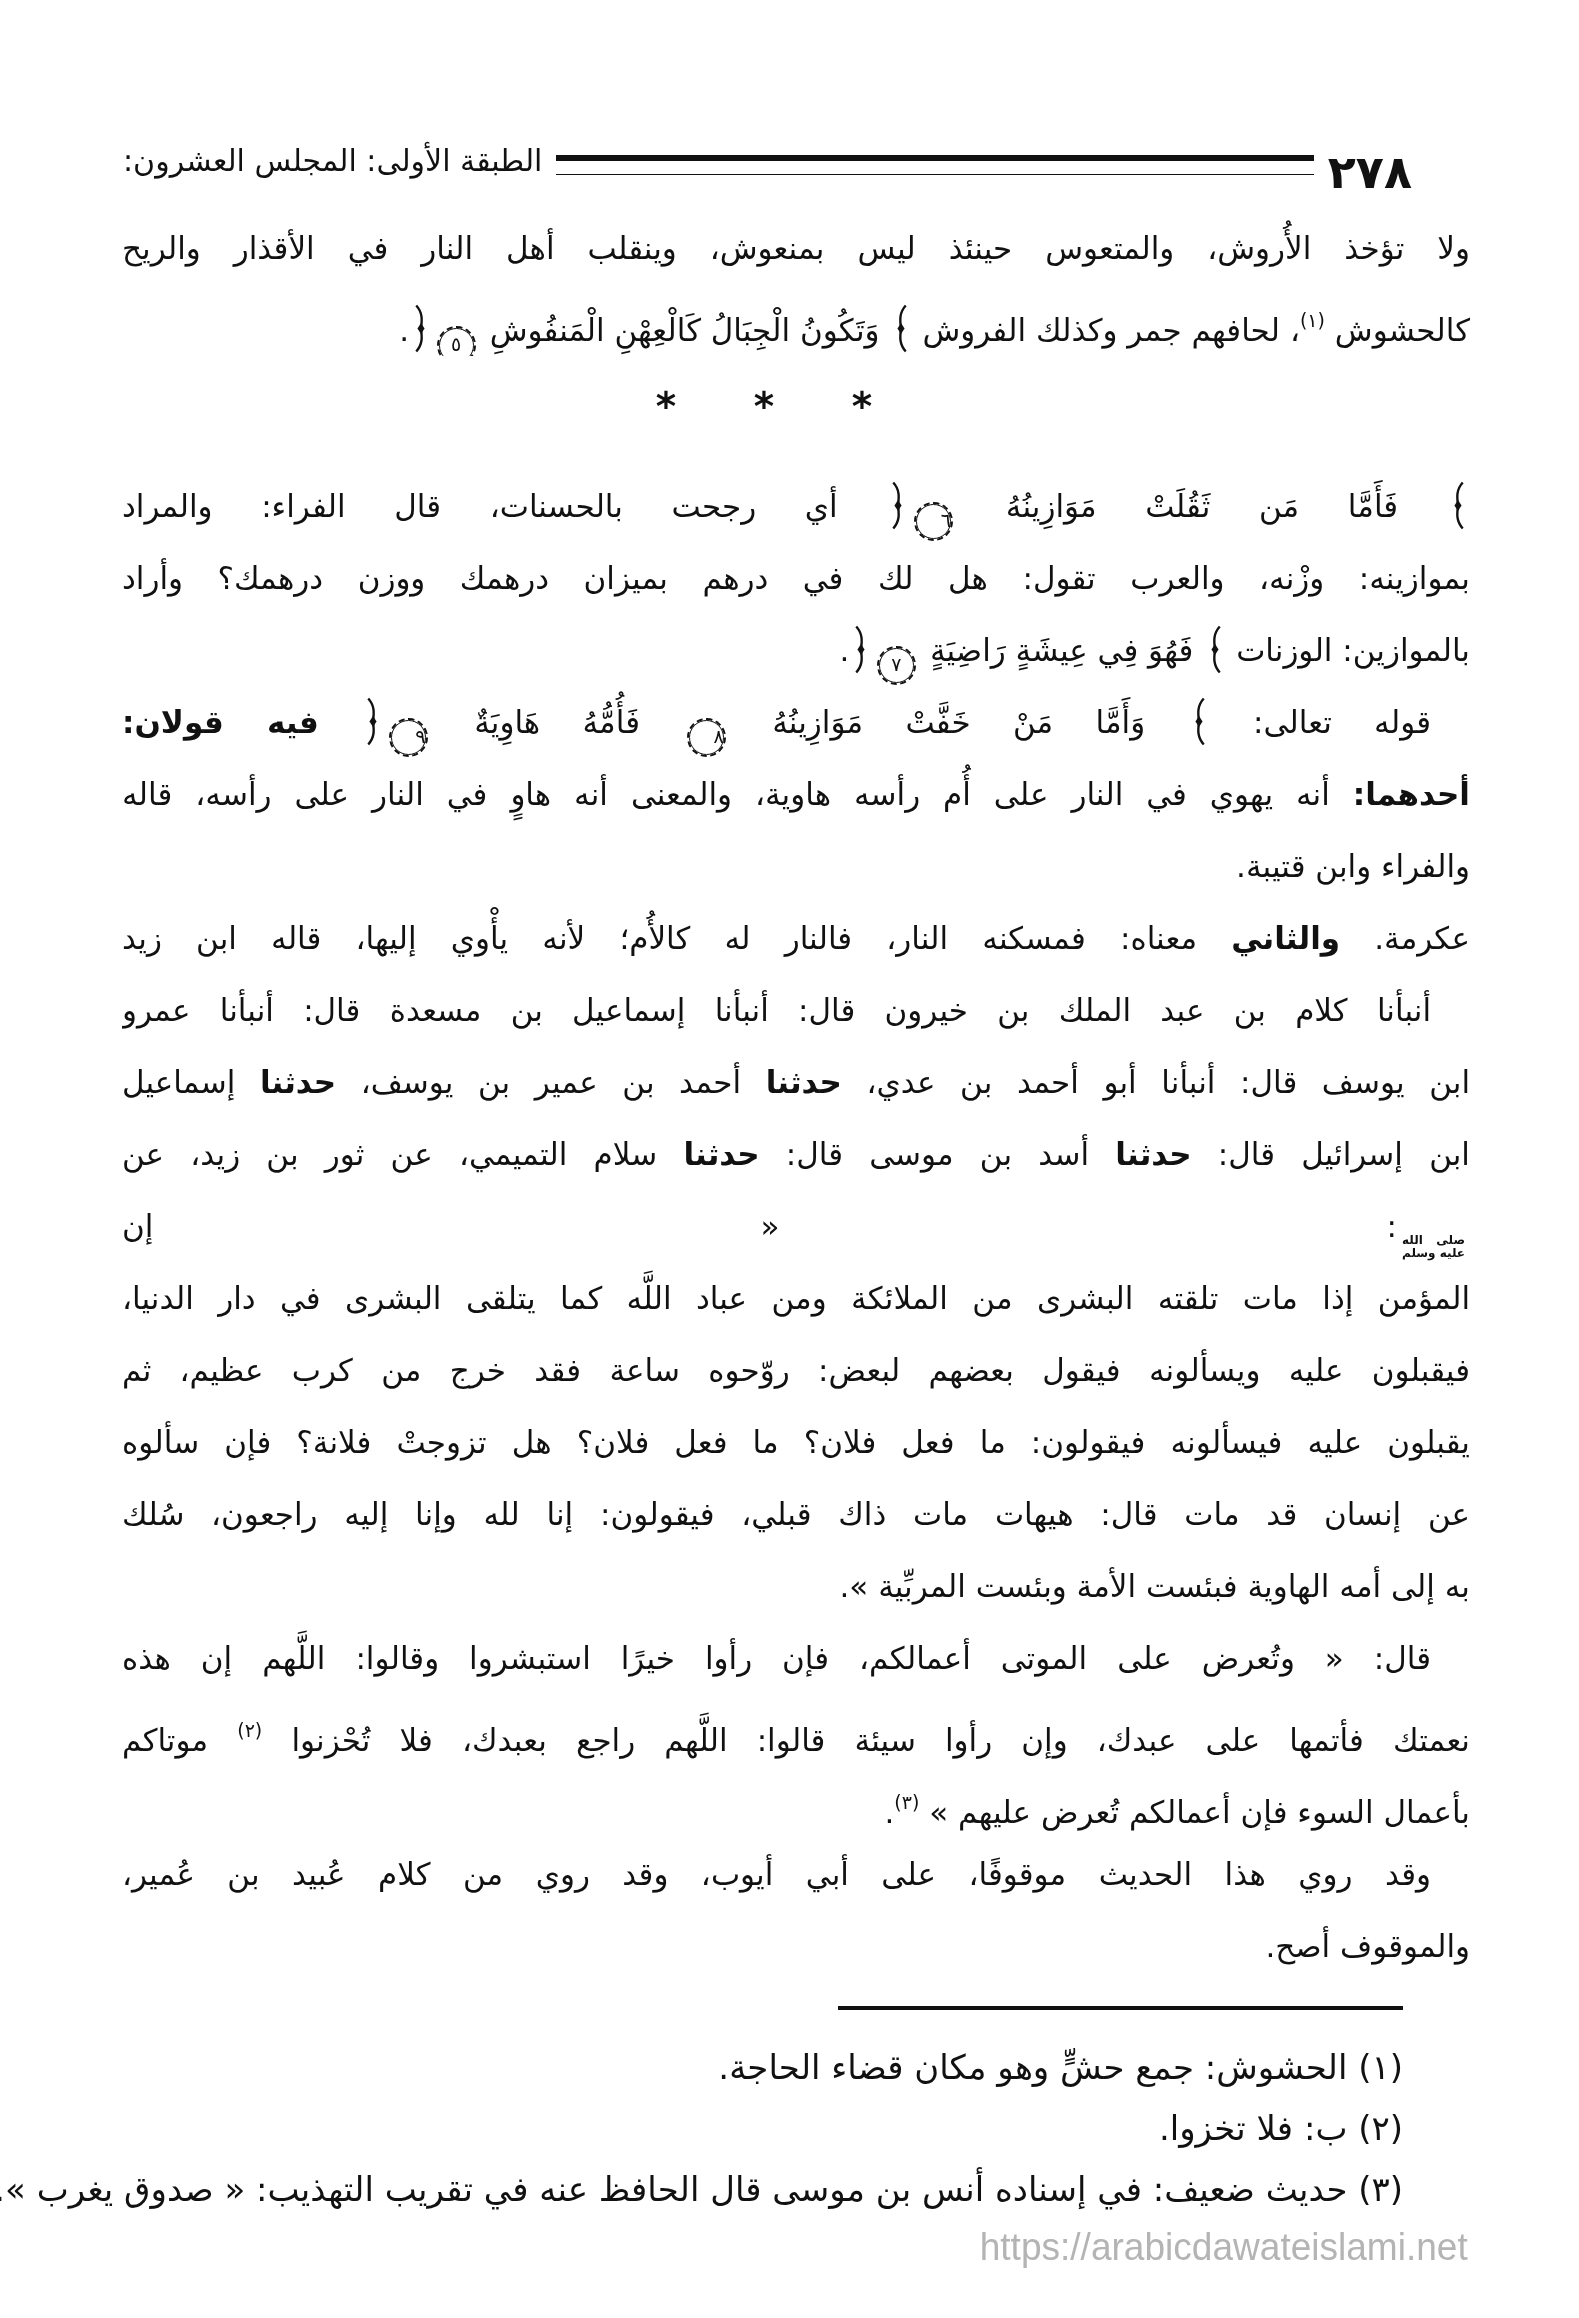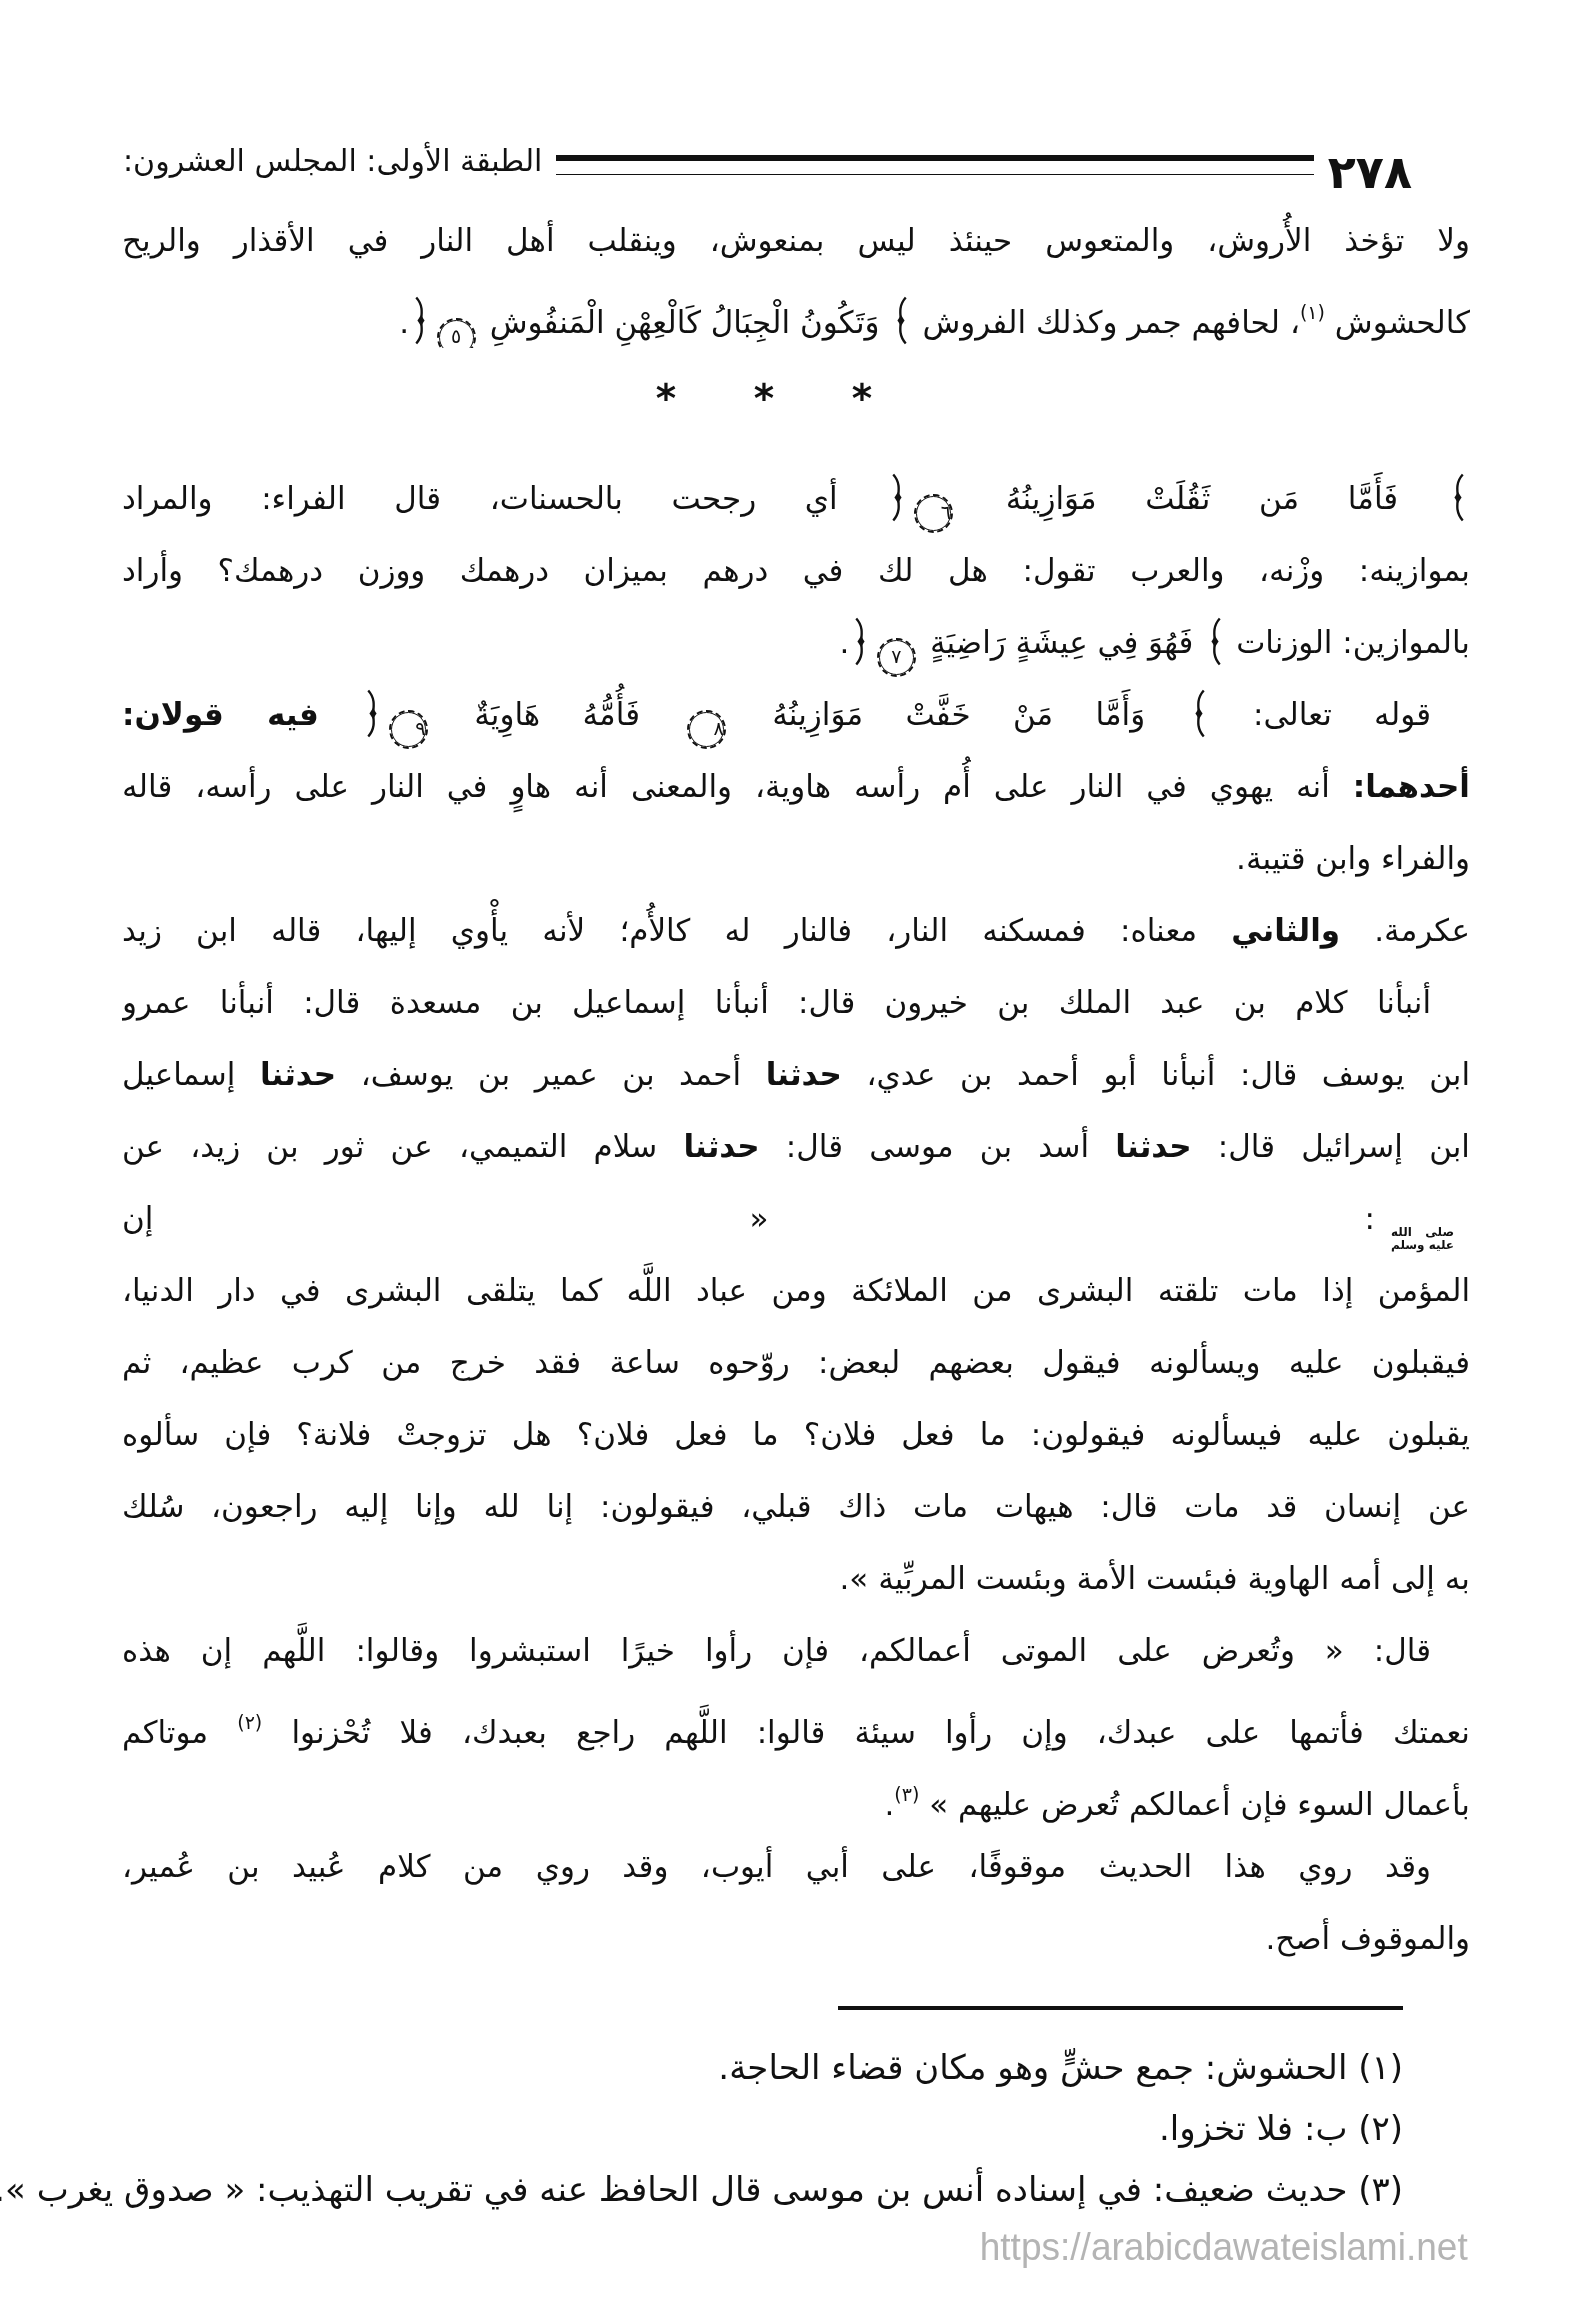--- a/index.html
+++ b/index.html
@@ -6,40 +6,40 @@
   .page{
     position:relative;width:1579px;height:2319px;background:#ffffff;
     font-family:"DejaVu Sans",sans-serif;color:#111;direction:rtl;overflow:hidden;
   }
   
   .header{position:absolute;top:126px;left:123px;right:167px;display:flex;align-items:center;gap:13.6px;}
   .page-number{font-size:46px;font-weight:bold;line-height:1;white-space:nowrap;margin-top:23px;}
   .header-rule{flex:1;height:12.8px;border-top:6.8px solid #111;border-bottom:1.7px solid #111;margin-top:8.5px;}
   .header-title{font-size:30px;font-weight:normal;white-space:nowrap;line-height:1.2;}
   
-  .body-text{position:absolute;top:204px;right:109px;width:1348px;font-size:31px;}
+  .body-text{position:absolute;top:212px;right:109px;width:1348px;font-size:31px;}
   .line{height:72px;line-height:72px;overflow:hidden;white-space:nowrap;}
   .line.fill{text-align:justify;text-align-last:justify;white-space:normal;}
   .line.end{text-align:right;}
   .line.indent{text-indent:39px;}
   .b{font-weight:bold;}
   .fnref{font-size:19px;vertical-align:13.6px;letter-spacing:0.9px;}
   .stars{height:73px;line-height:60px;margin:20.5px 0;text-align:center;
          font-size:39px;font-weight:bold;letter-spacing:32px;text-indent:32px;}
   
   .verse{display:inline-block;box-sizing:border-box;width:39px;height:39px;line-height:32px;
          text-align:center;border:2.6px dashed #111;border-radius:50%;font-size:19px;
          vertical-align:-10.2px;position:relative;margin:0 4.3px;text-indent:0;}
   .verse::after{content:"";position:absolute;inset:0;border:1.7px solid #111;border-radius:50%;}
   
   .qbracket{display:inline-block;vertical-align:-12.8px;margin:0 2.6px;text-indent:0;}
   .qbracket.flip svg{transform:scaleX(-1);}
   
   .saw{display:inline-flex;flex-direction:column;font-size:12px;line-height:13.6px;
-       text-align:center;font-weight:bold;vertical-align:-6.8px;margin:0 16px;text-indent:0;}
+       text-align:center;font-weight:bold;vertical-align:-6.8px;margin:0 5px;text-indent:0;}
   
   .fnrule{position:absolute;top:2006px;right:176px;width:565px;height:4.3px;background:#111;}
   .footnotes{position:absolute;top:2037px;right:176px;width:1245px;font-size:34px;}
   .footnote{height:61px;line-height:61px;text-align:right;white-space:nowrap;}
   
   .watermark{position:absolute;top:2225px;right:111px;direction:ltr;
              font-family:"Liberation Sans",sans-serif;font-size:39px;color:#b4b4b4;
              letter-spacing:0;transform:scaleX(.95);transform-origin:right center;}
 </style>
 </head>

